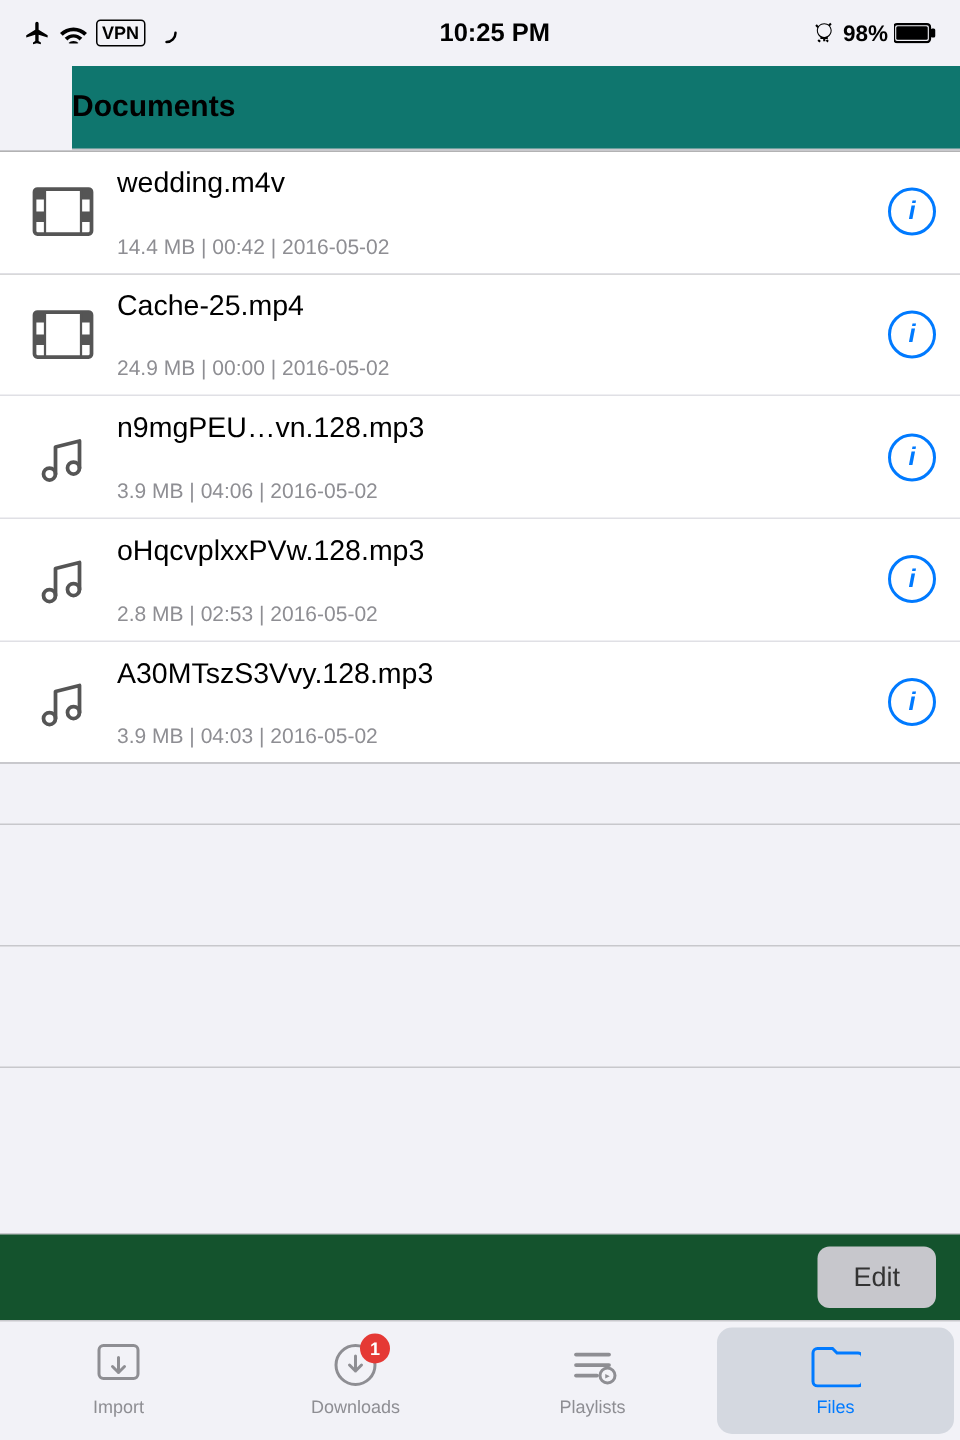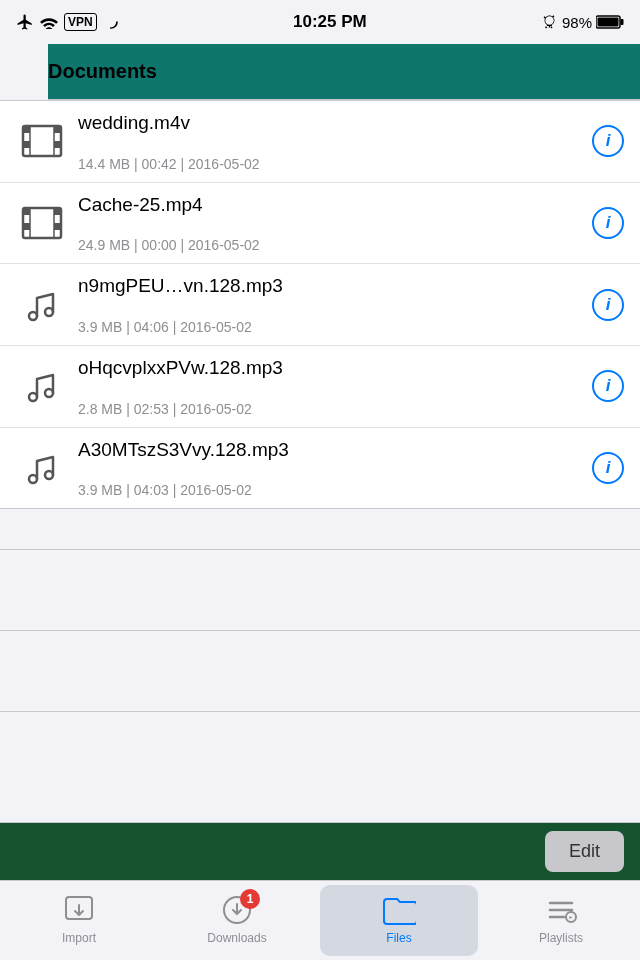--- a/index.html
+++ b/index.html
@@ -31,21 +31,21 @@
     .status-center {
       font-size: 17px;
       font-weight: 600;
       letter-spacing: 0;
     }
     .status-right {
       display: flex;
       align-items: center;
       gap: 4px;
       font-size: 15px;
-      font-weight: 400;
+      font-weight: 700;
     }
 
     
     .nav-bar {
       width: 100%;
       height: 56px;
       background: #0f766e;
       border-bottom: 1px solid #c8c8cc;
       display: flex;
       align-items: center;
@@ -361,34 +361,34 @@
     <div class="tab-icon" style="position:relative;">
       <svg width="34" height="34" viewBox="0 0 34 34" fill="none">
         <circle cx="17" cy="17" r="13" stroke="#8e8e93" stroke-width="2" fill="none"></circle>
         <path d="M17 11v10M13 17l4 4 4-4" stroke="#8e8e93" stroke-width="2" stroke-linecap="round" stroke-linejoin="round"></path>
       </svg>
       <span class="badge">1</span>
     </div>
     <span class="tab-label">Downloads</span>
   </div>
 
-  <div class="tab-item active">
-    <div class="tab-icon">
-      <svg width="34" height="30" viewBox="0 0 34 30" fill="none">
-        <path d="M2 7C2 5.34 3.34 4 5 4h10l3 3h14c1.66 0 3 1.34 3 3v16c0 1.66-1.34 3-3 3H5c-1.66 0-3-1.34-3-3V7z" stroke="#007aff" stroke-width="2" fill="none"></path>
-      </svg>
-    </div>
-    <span class="tab-label" style="color:#007aff;">Files</span>
-  </div>
-
   <div class="tab-item">
     <div class="tab-icon">
       <svg width="34" height="34" viewBox="0 0 34 34" fill="none">
         <line x1="6" y1="10" x2="28" y2="10" stroke="#8e8e93" stroke-width="2.5" stroke-linecap="round"></line>
         <line x1="6" y1="17" x2="28" y2="17" stroke="#8e8e93" stroke-width="2.5" stroke-linecap="round"></line>
         <line x1="6" y1="24" x2="20" y2="24" stroke="#8e8e93" stroke-width="2.5" stroke-linecap="round"></line>
         <circle cx="27" cy="24" r="5" stroke="#8e8e93" stroke-width="2" fill="none"></circle>
         <path d="M25.5 23l3 1.5-3 1.5v-3z" fill="#8e8e93"></path>
       </svg>
     </div>
     <span class="tab-label">Playlists</span>
   </div>
+
+  <div class="tab-item active">
+    <div class="tab-icon">
+      <svg width="34" height="30" viewBox="0 0 34 30" fill="none">
+        <path d="M2 7C2 5.34 3.34 4 5 4h10l3 3h14c1.66 0 3 1.34 3 3v16c0 1.66-1.34 3-3 3H5c-1.66 0-3-1.34-3-3V7z" stroke="#007aff" stroke-width="2" fill="none"></path>
+      </svg>
+    </div>
+    <span class="tab-label" style="color:#007aff;">Files</span>
+  </div>
 </div>
 
 </body></html>

